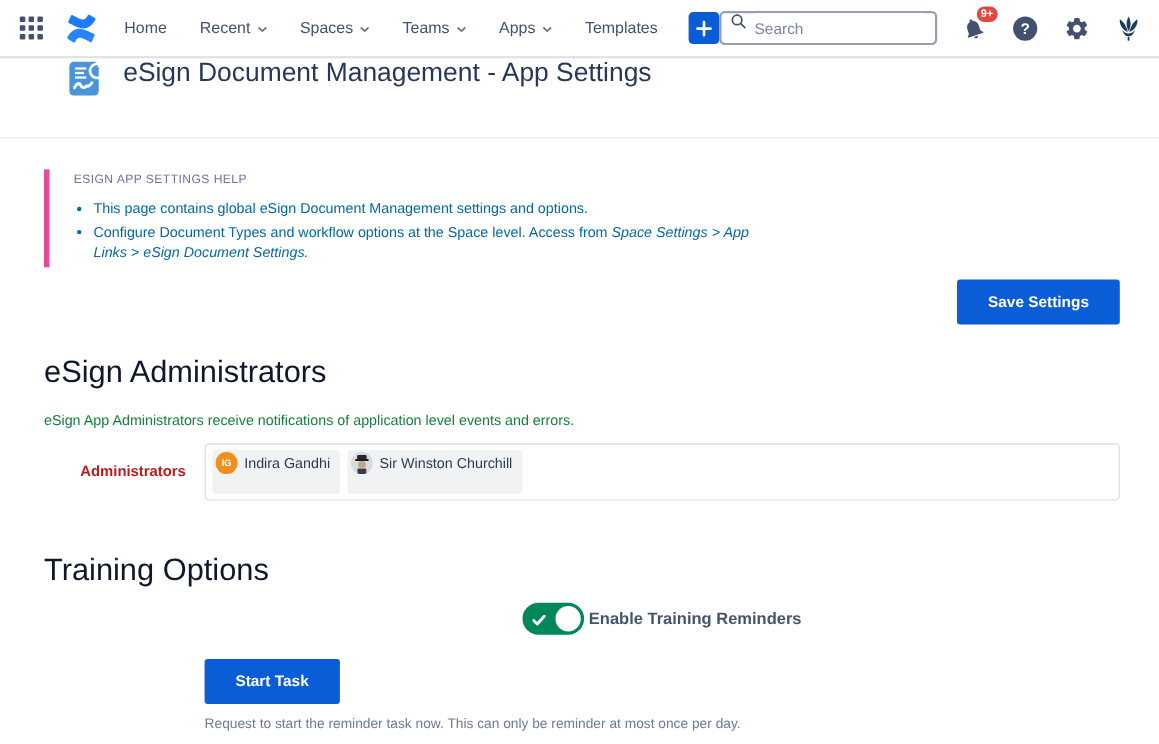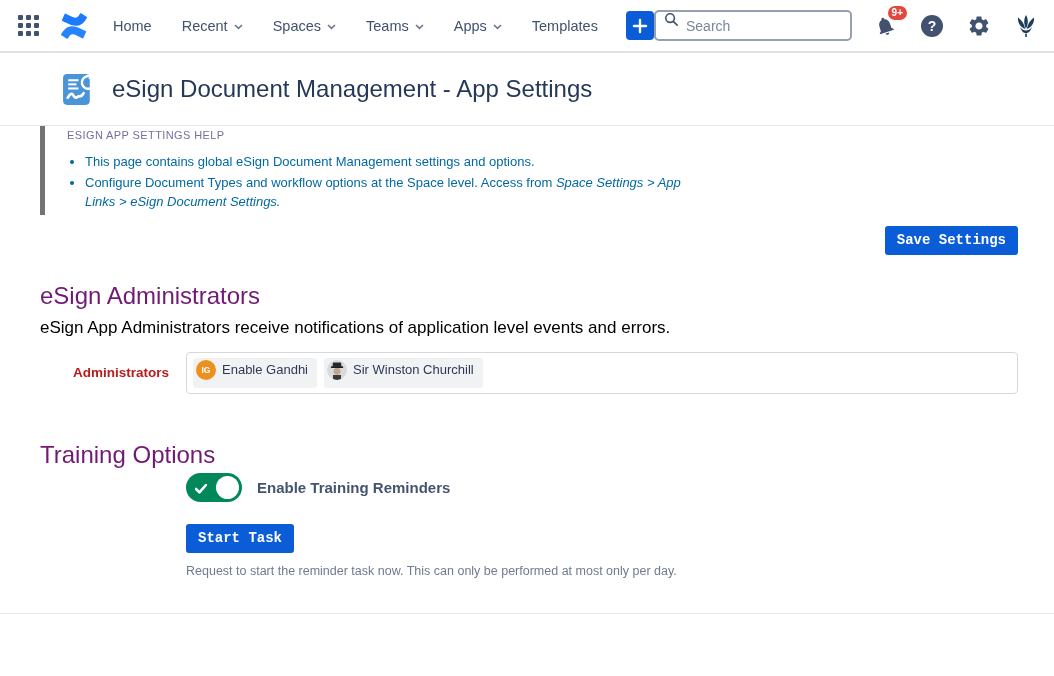--- a/index.html
+++ b/index.html
@@ -15,47 +15,47 @@
   .chev { display: inline-flex; margin-top: 2px; }
   .create-btn { margin-left: 28px; width: 29px; height: 29px; background: #0B5CD7; border: none; border-radius: 4px; display: flex; align-items: center; justify-content: center; cursor: pointer; }
   .topnav-right { margin-left: auto; display: flex; align-items: center; }
   .searchbox { display: flex; width: 198px; height: 31px; border: 2px solid #97A0AF; border-radius: 5px; padding: 0 8px; background: #fff; }
   .searchbox input { border: none; outline: none; font-size: 14px; color: #172B4D; width: 100%; margin-left: 7px; font-family: "Liberation Sans", sans-serif; }
   .searchbox input::placeholder { color: #7A869A; }
   .icon-btn { position: relative; margin-left: 19px; background: none; border: none; cursor: pointer; display: flex; align-items: center; justify-content: center; width: 28px; height: 28px; }
   .badge { position: absolute; top: -6px; right: -8px; background: #E2483D; color: #fff; font-size: 10px; font-weight: bold; border-radius: 9px; padding: 2px 4px; line-height: 1; min-width: 14px; text-align: center; }
 
   
-  .page-header { display: flex; align-items: center; height: 73px; padding-left: 61px; border-bottom: 1px solid #E4E6EA; }
+  .page-header { display: flex; align-items: flex-start; height: 73px; padding-left: 61px; border-bottom: 1px solid #E4E6EA; }
   .page-title { margin-left: 14px; font-size: 24px; font-weight: 400; color: #253858; }
 
   
   .content { padding: 0 36px 0 40px; }
 
-  .help-panel { border-left: 5px solid #737373; padding: 3px 0 2px 22px; }
+  .help-panel { margin-top: 28px; border-left: 5px solid #ec4899; padding: 3px 0 2px 22px; }
   .help-heading { font-size: 11px; letter-spacing: 0.4px; color: #756F9E; }
   .help-panel ul { margin: 11px 0 0 18px; color: #0369a1; font-size: 13px; line-height: 19.5px; max-width: 600px; }
   .help-panel li { margin-bottom: 1px; }
   .help-italic { font-style: italic; }
 
   .save-row { display: flex; justify-content: flex-end; margin-top: 11px; }
-  .btn-primary { background: #0B5CD7; color: #fff; border: none; border-radius: 3px; font-size: 14px; font-weight: bold; padding: 0 12px; height: 29px; cursor: pointer; font-family: Liberation Mono, monospace; }
-
-  .section-title { margin-top: 27px; font-size: 24px; font-weight: 400; color: #701a75; }
-  .section-desc { margin-top: 8px; font-size: 17px; color: #000000; }
+  .btn-primary { background: #0B5CD7; color: #fff; border: none; border-radius: 3px; font-size: 14px; font-weight: bold; padding: 0 28px; height: 41px; cursor: pointer; font-family: Liberation Sans, sans-serif; }
+
+  .section-title { margin-top: 27px; font-size: 28px; font-weight: 400; color: #0f172a; }
+  .section-desc { margin-top: 20px; font-size: 13px; color: #15803d; }
 
   .admin-row { margin-top: 14px; display: flex; align-items: center; }
   .field-label { width: 146px; padding-right: 17px; text-align: right; font-size: 13.5px; font-weight: bold; color: #b91c1c; }
   .admin-field { flex: 1; border: 1px solid #D5D9DF; border-radius: 4px; background: #fff; padding: 5px 6px; display: flex; gap: 7px; min-height: 36px; align-items: center; cursor: text; }
-  .chip { display: inline-flex; align-items: center; gap: 6px; background: #F1F2F4; border-radius: 3px; padding: 2px 9px 8px 3px; font-size: 13px; color: #2B3A55; cursor: default; }
+  .chip { display: inline-flex; align-items: center; gap: 6px; background: #F1F2F4; border-radius: 3px; padding: 2px 9px 18px 3px; font-size: 13px; color: #2B3A55; cursor: default; }
   .avatar { width: 20px; height: 20px; border-radius: 50%; display: flex; align-items: center; justify-content: center; flex: none; }
   .avatar-initials { background: #EE8F1F; color: #fff; font-size: 8.5px; font-weight: bold; }
 
   .training-body { margin-left: 146px; }
-  .toggle-row { margin-top: 4px; display: flex; align-items: center; gap: 15px; }
+  .toggle-row { margin-top: 14px; display: flex; align-items: center; gap: 4px; justify-content: center; }
   .toggle { position: relative; width: 56px; height: 29px; background: #00875A; border: none; border-radius: 15px; cursor: pointer; }
   .toggle .knob { position: absolute; top: 3px; right: 3px; width: 23px; height: 23px; background: #fff; border-radius: 50%; }
   .toggle .tick { position: absolute; left: 9px; top: 9px; }
   .toggle-label { font-size: 15px; font-weight: bold; color: #44546F; }
   .toggle-desc { margin-top: 9px; font-size: 12.5px; color: #6E7B91; }
   .task-btn-row { margin-top: 22px; }
   .task-desc { margin-top: 11px; font-size: 12.5px; color: #6E7B91; }
 
   .footer { margin-top: 35px; border-top: 1px solid #E4E6EA; padding: 7px 0 22px; text-align: center; font-size: 13px; color: #5E6C84; }
 </style>
@@ -205,21 +205,21 @@
   </div>
 
   <h2 class="section-title">eSign Administrators</h2>
   <div class="section-desc">eSign App Administrators receive notifications of application level events and errors.</div>
 
   <div class="admin-row">
     <div class="field-label">Administrators</div>
     <div class="admin-field">
       <span class="chip">
         <span class="avatar avatar-initials">IG</span>
-        <span>Enable Gandhi</span>
+        <span>Indira Gandhi</span>
       </span>
       <span class="chip">
         <span class="avatar">
           <svg width="20" height="20" viewBox="0 0 20 20">
             <defs>
                 <clipPath id="avclip">
                   <circle cx="10" cy="10" r="10"></circle>
                 </clipPath>
               </defs>
             <g clip-path="url(#avclip)">
@@ -245,19 +245,19 @@
               <polyline points="1,5 4.4,8.3 11,1" fill="none" stroke="#fff" stroke-width="2.6" stroke-linecap="round" stroke-linejoin="round"></polyline>
             </svg></span>
         <span class="knob"></span>
       </button>
       <span class="toggle-label">Enable Training Reminders</span>
     </div>
 
     <div class="task-btn-row">
       <button class="btn-primary">Start Task</button>
     </div>
-    <div class="task-desc">Request to start the reminder task now. This can only be performed at most only per day.</div>
+    <div class="task-desc">Request to start the reminder task now. This can only be reminder at most once per day.</div>
   </div>
 </div>
 
 <div class="footer">
   
 </div>
 
 </body></html>

